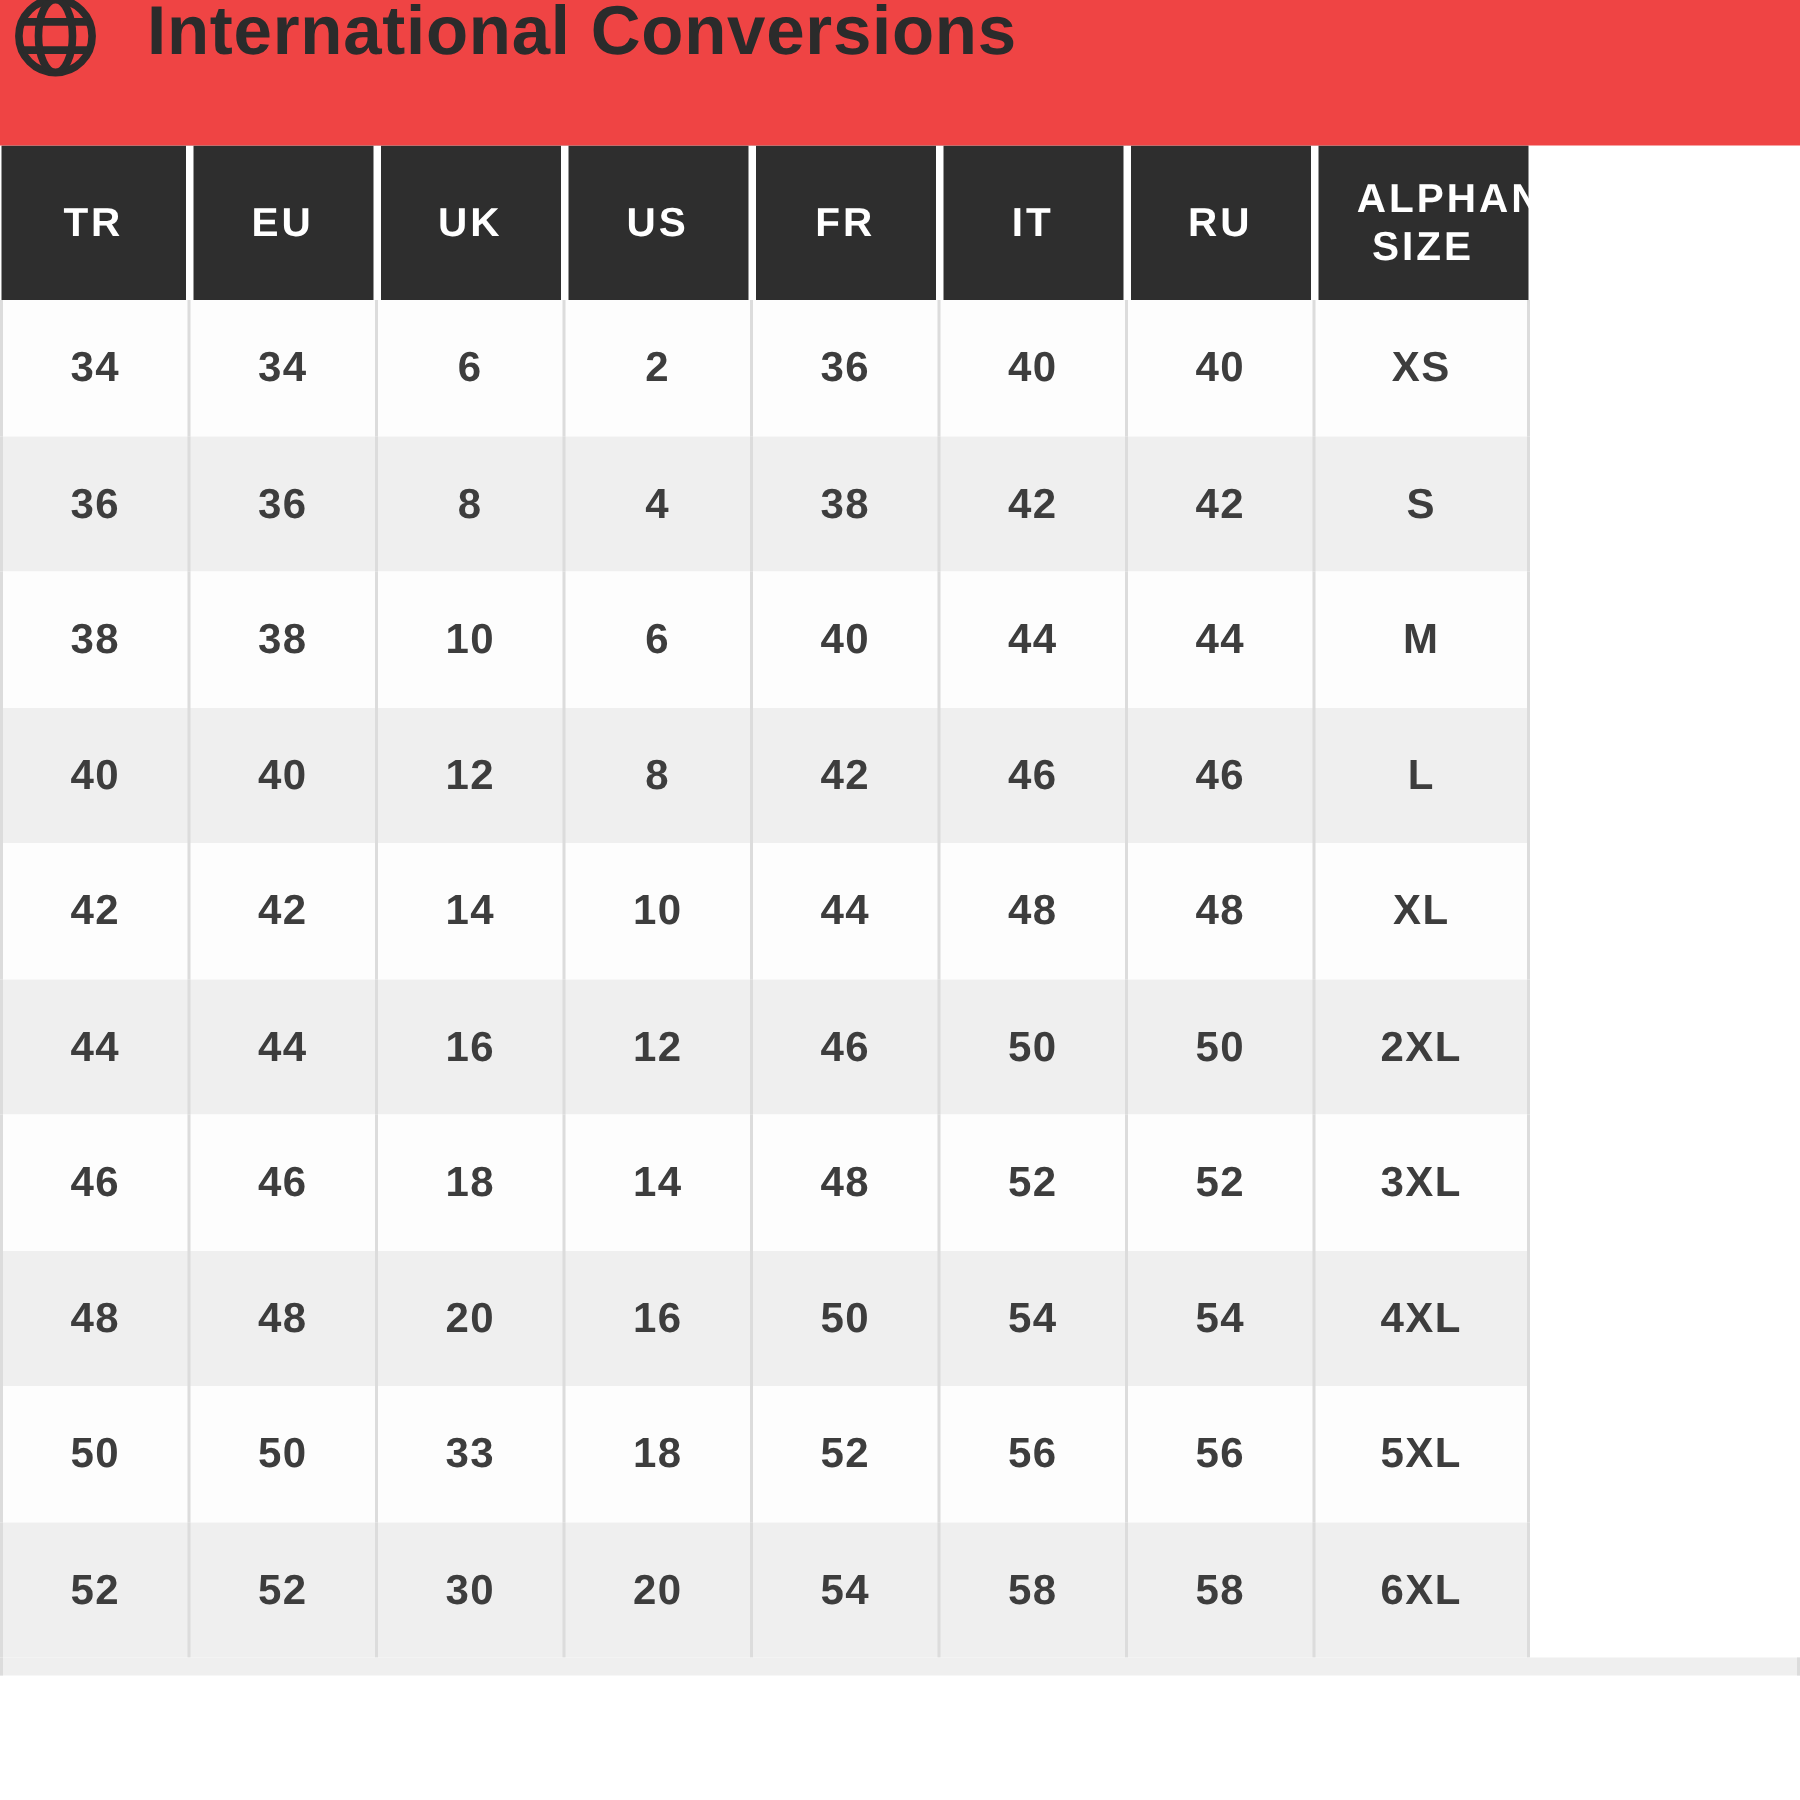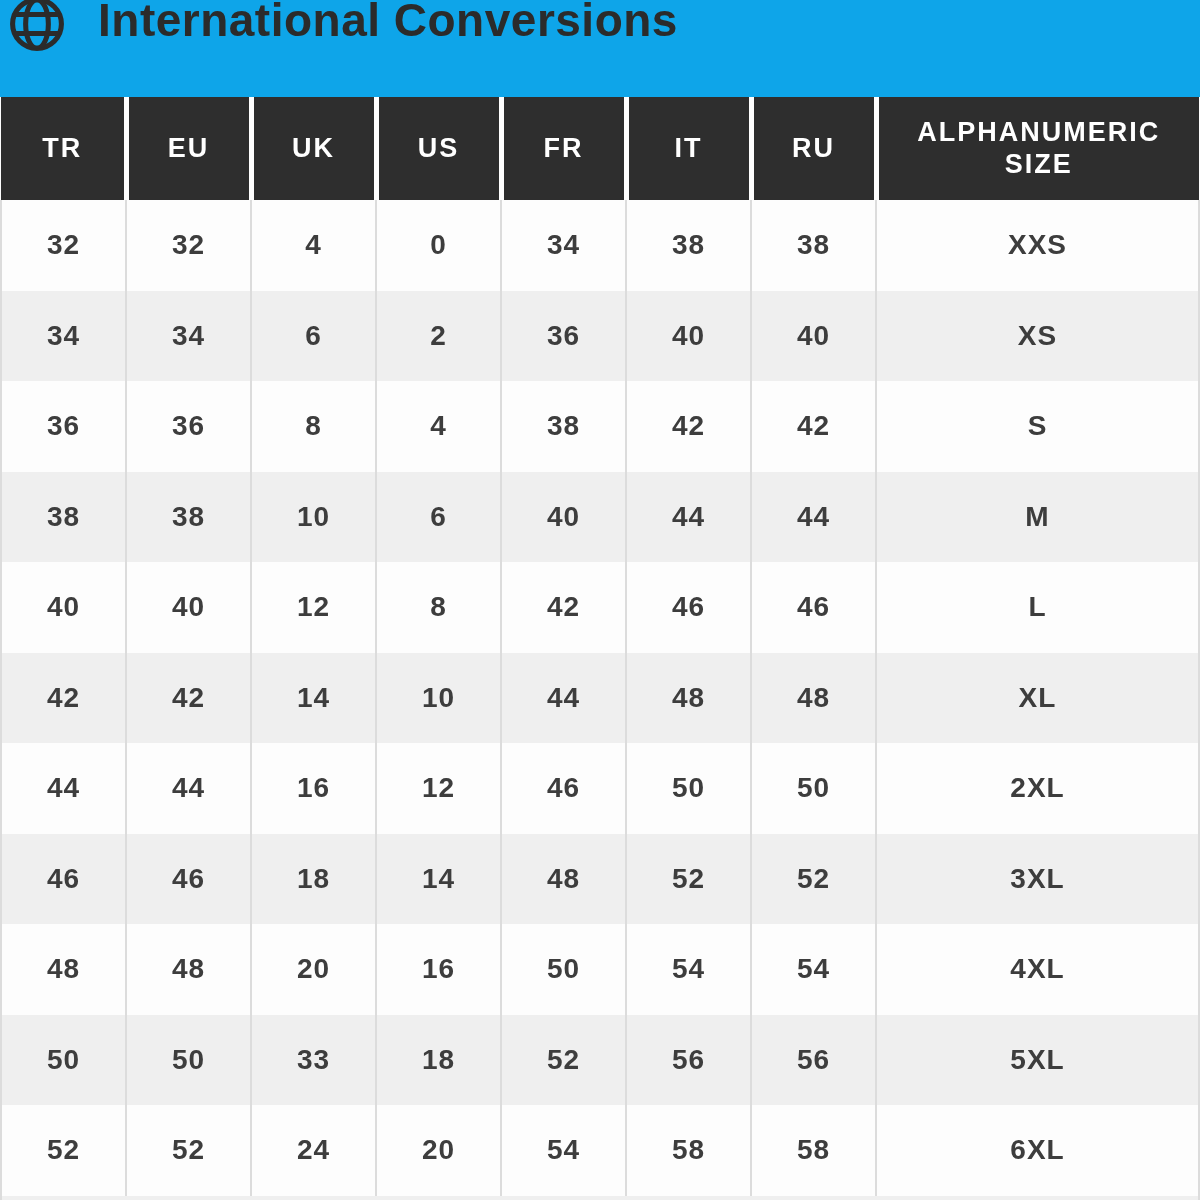--- a/index.html
+++ b/index.html
@@ -15,41 +15,41 @@
   html, body {
     margin: 0; padding: 0;
     width: 1200px; height: 1200px;
     background: #ffffff;
     overflow: hidden;
     font-family: "Liberation Sans", sans-serif;
   }
   .title-bar {
     position: relative;
     height: 97px;
-    background: #0ea5e9;
+    background: #ef4444;
   }
   .globe {
     position: absolute;
     left: 8px;
     top: -8px;
     color: var(--title_text);
   }
   .page-title {
     position: absolute;
     left: 98px;
     top: -7px;
     margin: 0;
     font-size: 46px;
     font-weight: 700;
     letter-spacing: 0.5px;
     color: var(--title_text);
     white-space: nowrap;
   }
   table.conversion {
-    width: 1200px;
+    width: 1020px;
     border-collapse: collapse;
     table-layout: fixed;
   }
   col.c-narrow { width: 125px; }
   col.c-wide   { width: auto; }
   thead th {
     height: 103px;
     background: var(--header_bg);
     color: var(--header_text);
     font-size: 27px;
@@ -123,30 +123,20 @@
         <th>UK</th>
         <th>US</th>
         <th>FR</th>
         <th>IT</th>
         <th>RU</th>
         <th>ALPHANUMERIC SIZE</th>
       </tr>
   </thead>
   <tbody>
       <tr>
-        <td>32</td>
-        <td>32</td>
-        <td>4</td>
-        <td>0</td>
-        <td>34</td>
-        <td>38</td>
-        <td>38</td>
-        <td>XXS</td>
-      </tr>
-      <tr>
         <td>34</td>
         <td>34</td>
         <td>6</td>
         <td>2</td>
         <td>36</td>
         <td>40</td>
         <td>40</td>
         <td>XS</td>
       </tr>
       <tr>
@@ -225,21 +215,21 @@
         <td>33</td>
         <td>18</td>
         <td>52</td>
         <td>56</td>
         <td>56</td>
         <td>5XL</td>
       </tr>
       <tr>
         <td>52</td>
         <td>52</td>
-        <td>24</td>
+        <td>30</td>
         <td>20</td>
         <td>54</td>
         <td>58</td>
         <td>58</td>
         <td>6XL</td>
       </tr>
     </tbody>
 </table>
 
 <div class="bottom-strip"></div>

